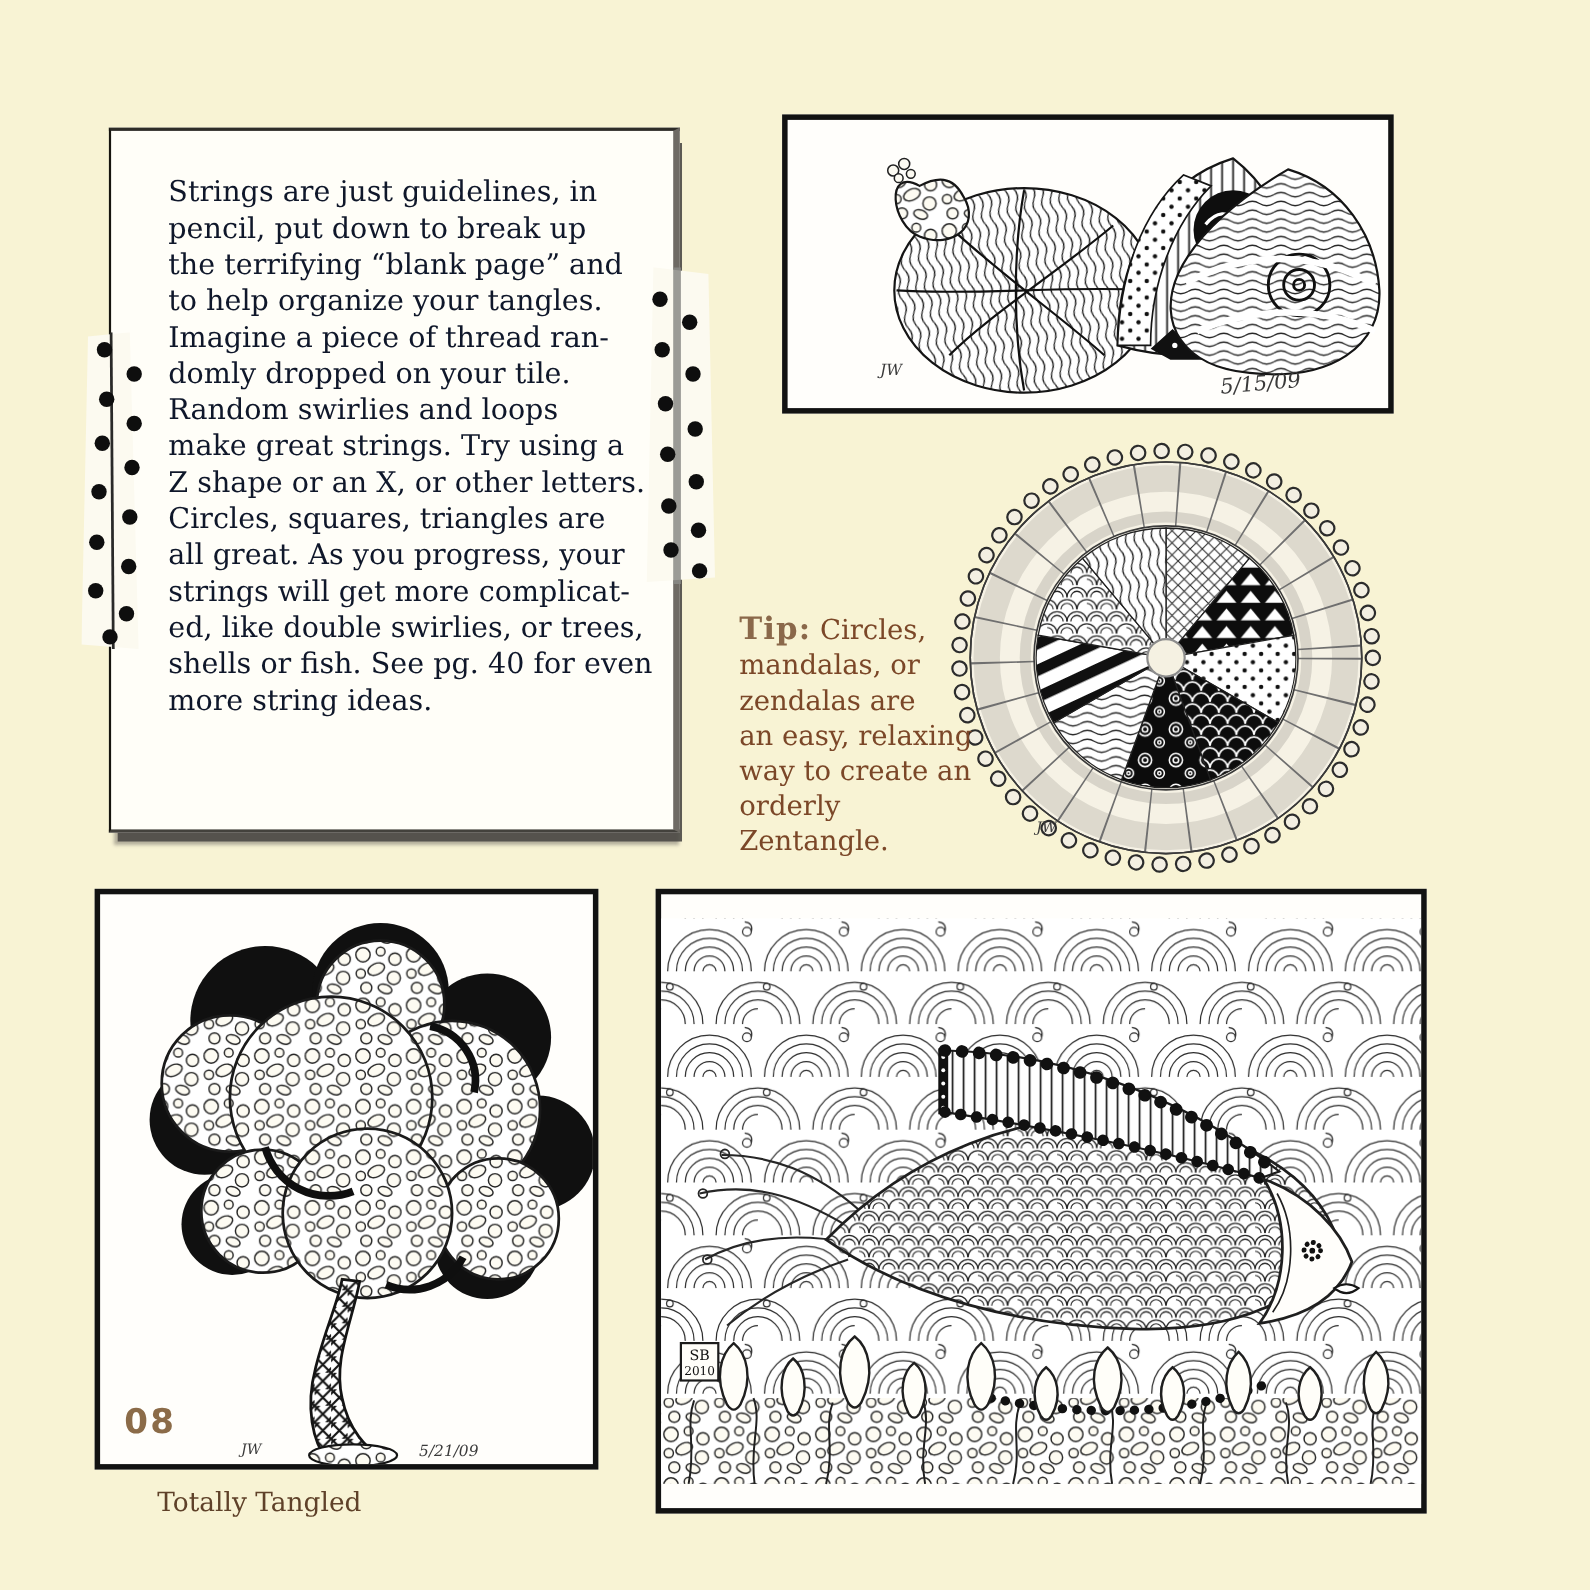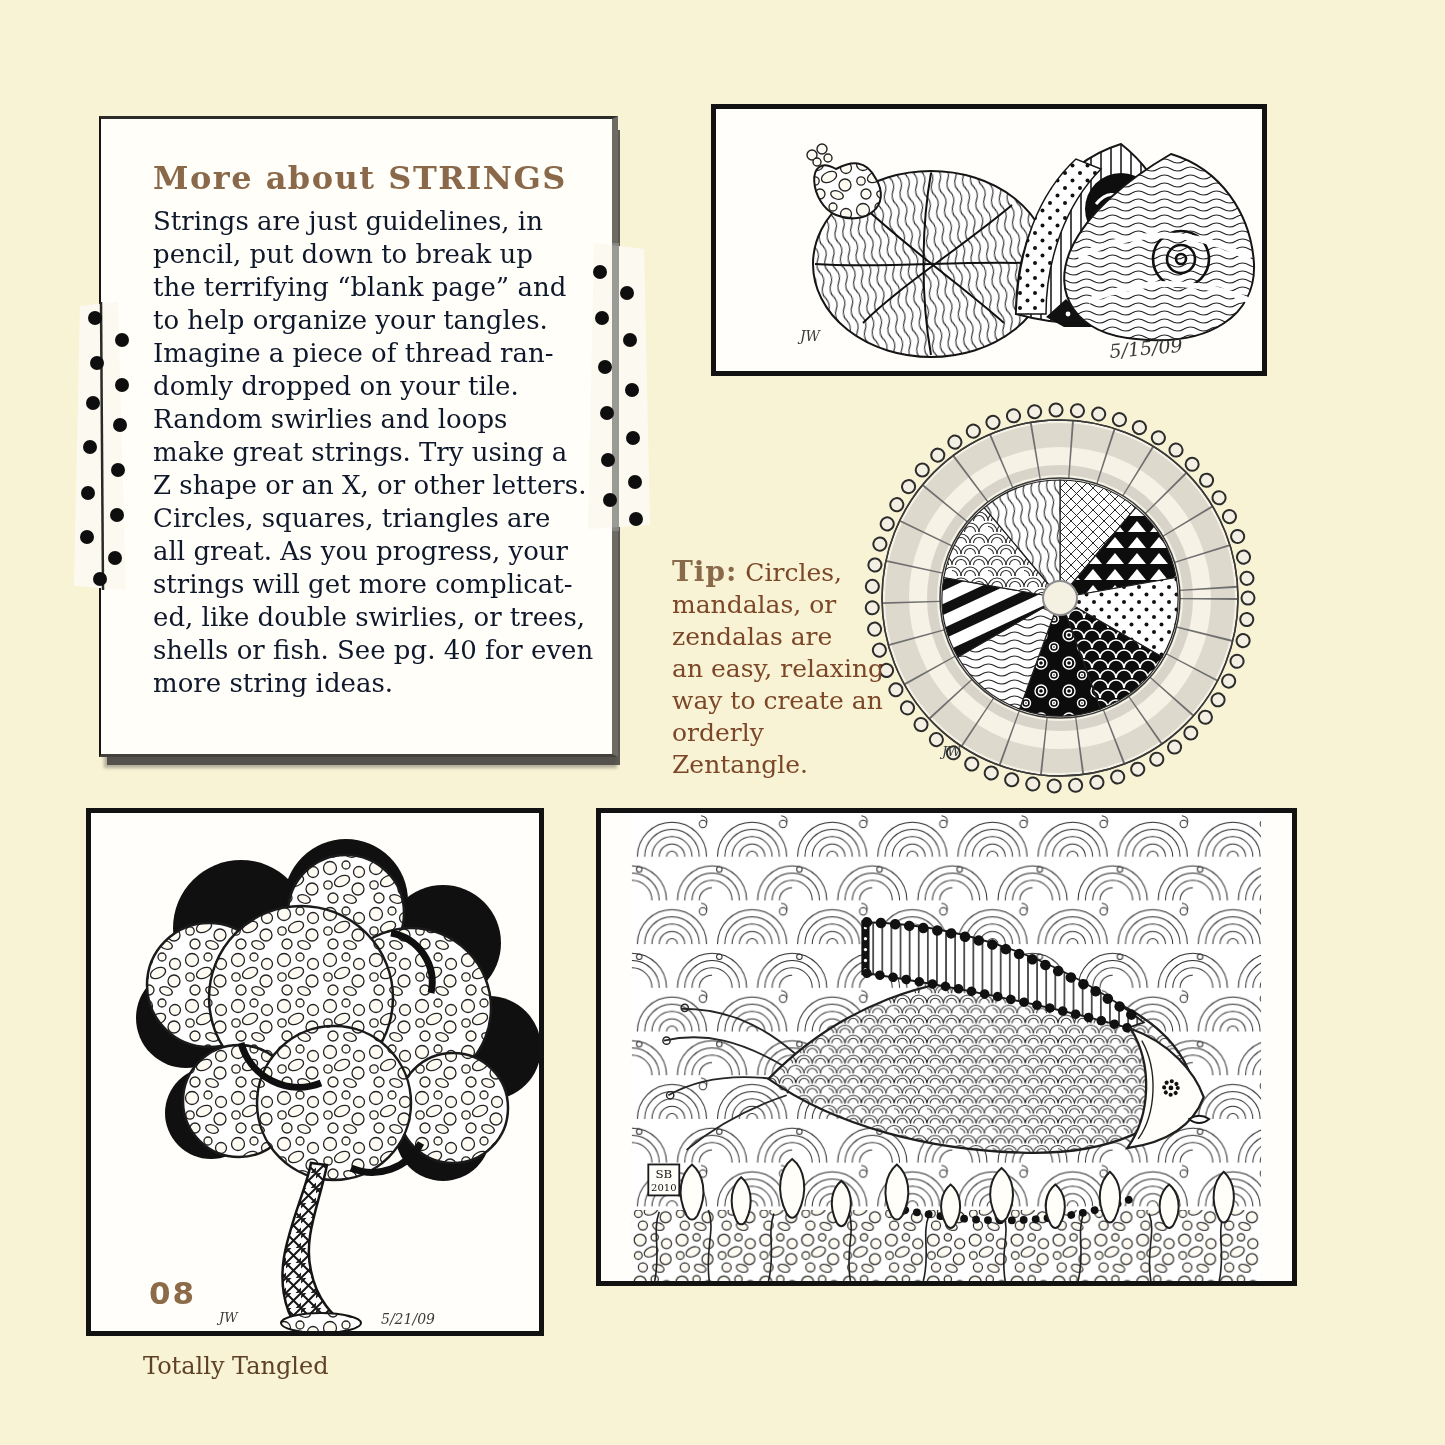--- a/index.html
+++ b/index.html
@@ -40,37 +40,37 @@
   .tip-label{font-weight:bold;color:#8a684a;font-size:28px;letter-spacing:1px;}
   .tip-text{white-space:pre-line;}
 
   
   .frame{
     position:absolute;background:#fffefb;border:5px solid #121212;
     box-sizing:border-box;z-index:2;
   }
   .frame-abstract{left:711px;top:104px;width:556px;height:272px;}
   .frame-tree{left:86px;top:808px;width:458px;height:528px;}
-  .frame-fish{left:596px;top:808px;width:701px;height:478px;}
+  .frame-fish{left:596px;top:808px;width:701px;height:568px;}
   .frame svg{display:block;width:100%;height:100%;}
 
   .mandala{position:absolute;left:858px;top:390px;width:404px;height:416px;z-index:2;}
   .mandala svg{display:block;width:100%;height:100%;}
 
   
   .tape{position:absolute;z-index:6;}
   .tape-left{left:74px;top:302px;width:62px;height:288px;}
   .tape-right{left:584px;top:243px;width:70px;height:288px;}
   .tape svg{display:block;width:100%;height:100%;}
 
   
   .page-number{
     position:absolute;left:22px;top:462px;z-index:4;
     font-family:"DejaVu Sans",sans-serif;font-weight:bold;
-    font-size:31px;letter-spacing:2px;color:#8b6b48;margin-left:36px;
+    font-size:31px;letter-spacing:2px;color:#8b6b48;
   }
   .footer{
     position:absolute;left:95px;top:1352px;z-index:2;
     font-size:24px;color:#5f4129;margin-left:48px;
   }
   .sig{font-style:italic;fill:#3a3a3a;font-family:"DejaVu Serif",serif;}
 </style>
 </head>
 <body>
 
@@ -174,21 +174,20 @@
           <path d="M8,20 a8,8 0 0 1 16,0"></path>
       <path d="M24,20 a8,8 0 0 1 16,0"></path>
     </g>
   </pattern>
 </defs>
 </svg>
 
 <div class="page">
 
   <div class="note-card">
-    <h2 class="note-heading">More about STRINGS</h2>
     <p class="note-body">Strings are just guidelines, in
 pencil, put down to break up
 the terrifying “blank page” and
 to help organize your tangles.
 Imagine a piece of thread ran-
 domly dropped on your tile.
 Random swirlies and loops
 make great strings. Try using a
 Z shape or an X, or other letters.
 Circles, squares, triangles are

